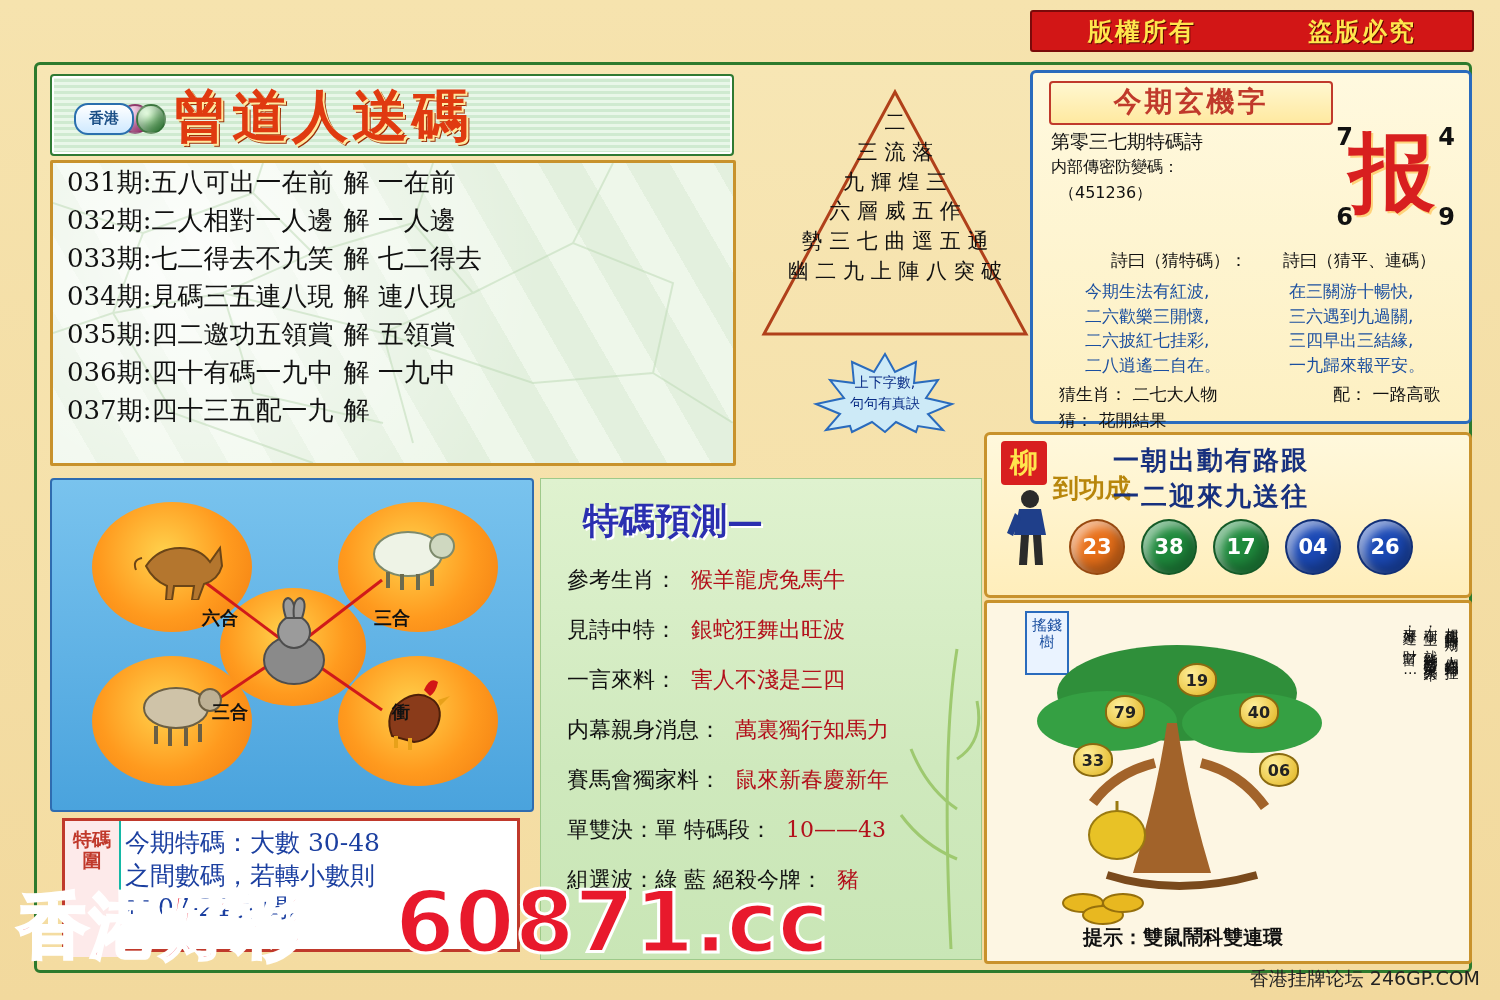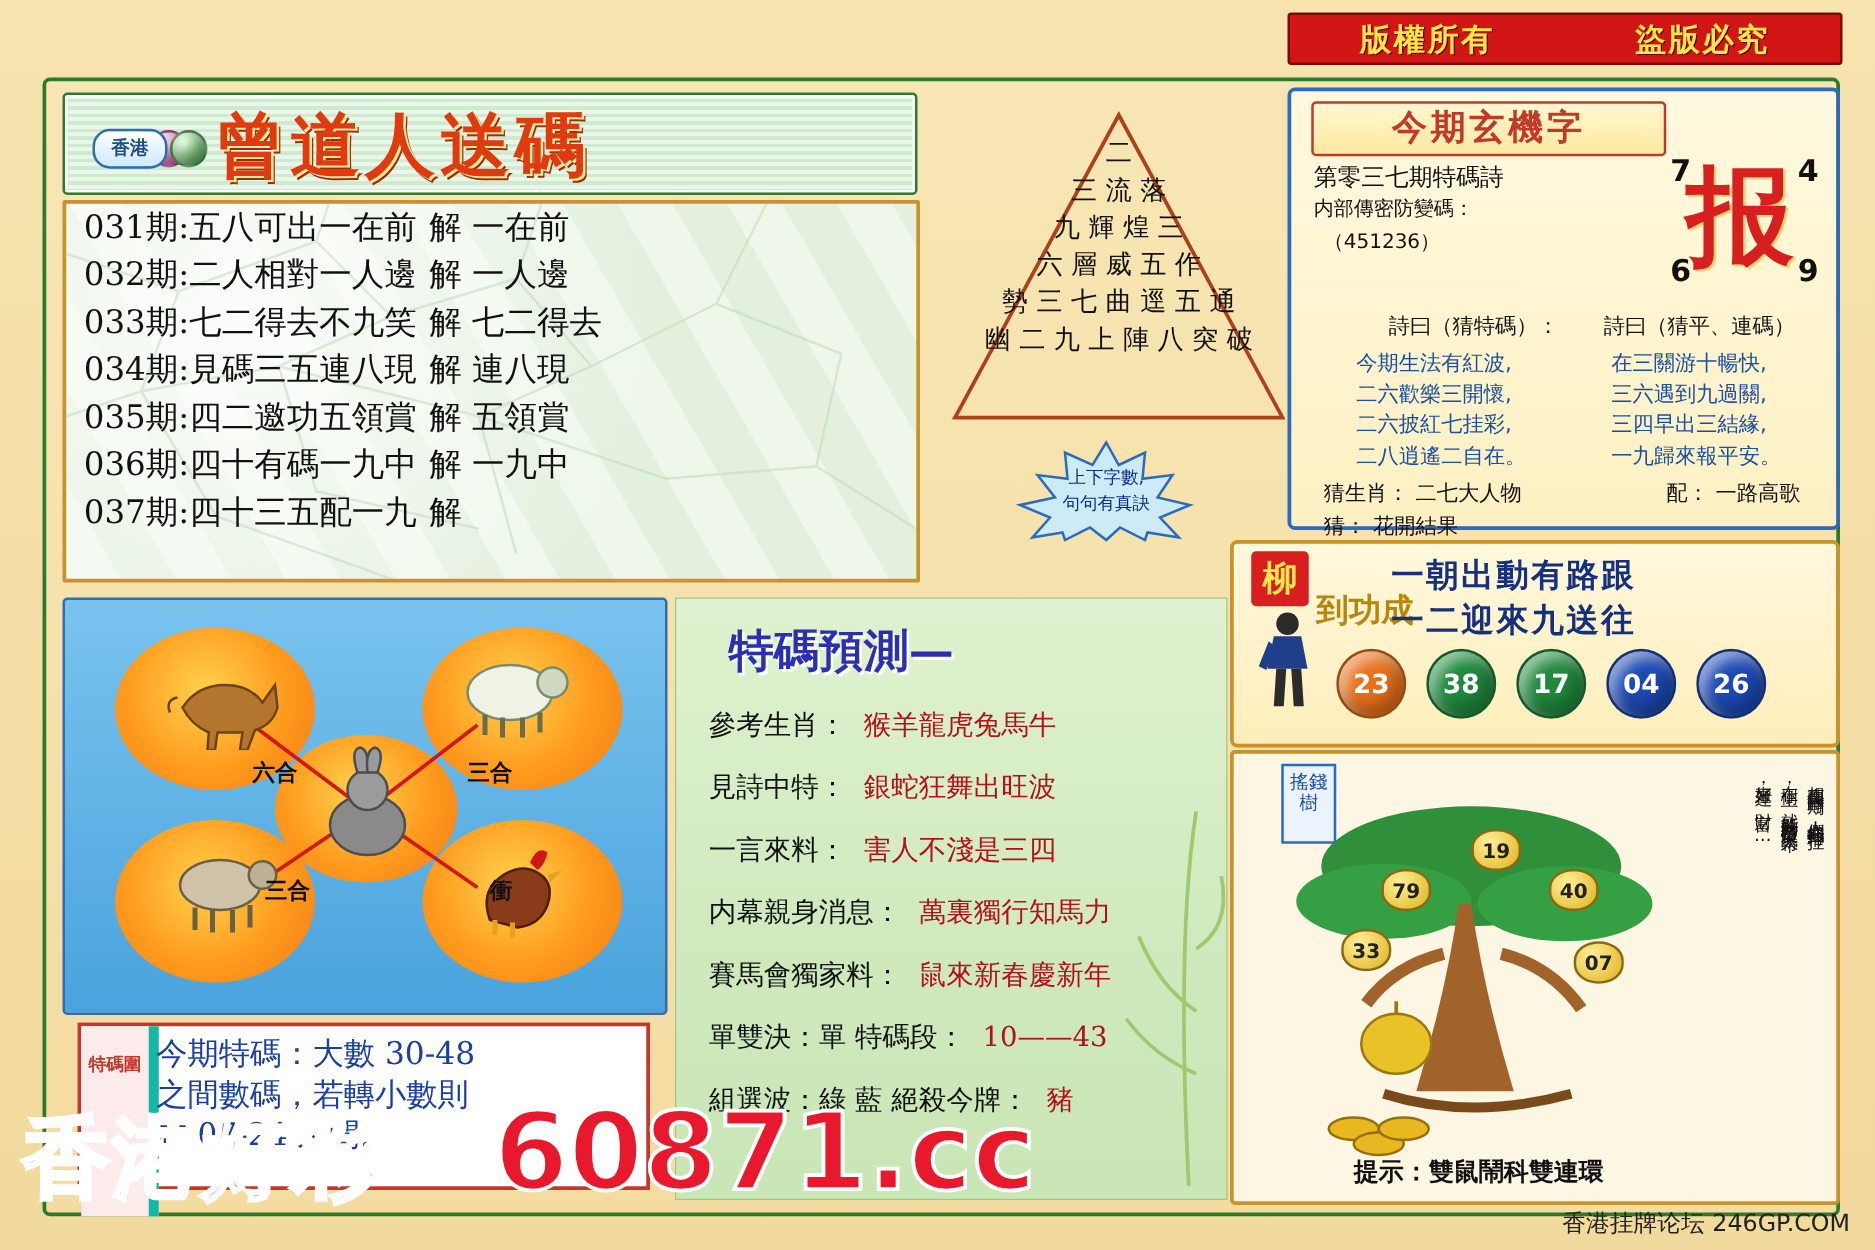--- a/index.html
+++ b/index.html
@@ -194,22 +194,22 @@
     font-family:"DejaVu Serif",serif;
   }
 
   
   .tema{
     position:absolute;left:62px;top:818px;width:452px;height:128px;
     border:3px solid #c0392b;background:#fff;
   }
   .tema .lbl{
     position:absolute;left:0;top:0;width:54px;height:100%;
-    background:#fdeaea;border-right:8px solid #14b8a6;
-    color:#c0392b;font-size:14px;font-weight:bold;text-align:center;line-height:1.1;padding-top:24px;
+    background:#fdeaea;border-right:2px solid #14b8a6;
+    color:#c0392b;font-size:19px;font-weight:bold;text-align:center;line-height:1.1;padding-top:8px;
   }
   .tema .body{
     position:absolute;left:60px;top:6px;right:6px;bottom:6px;
     color:#1b3fa0;font-size:25px;line-height:1.3;font-family:"DejaVu Serif",serif;
   }
 
   
   .predict{
     position:absolute;left:540px;top:478px;width:440px;height:480px;
     background:linear-gradient(180deg,#dff2cf 0%,#cfe9bd 60%,#c9e6b6 100%);
@@ -380,21 +380,21 @@
     </svg>
     <div class="vtext">
       <span>相傳三圖時期，人們把錢幣挂</span>
       <span>在樹上，就能夠給自己及家人帶</span>
       <span>來好運，財富……</span>
     </div>
     <div class="tnum" style="left:190px;top:60px">19</div>
     <div class="tnum" style="left:118px;top:92px">79</div>
     <div class="tnum" style="left:252px;top:92px">40</div>
     <div class="tnum" style="left:86px;top:140px">33</div>
-    <div class="tnum" style="left:272px;top:150px">07</div>
+    <div class="tnum" style="left:272px;top:150px">06</div>
     <div class="hint">提示：雙鼠鬧科雙連環</div>
   </div>
 
   <div class="zodiac">
     <div class="blob" style="left:40px;top:22px;width:160px;height:130px"></div>
     <div class="blob" style="left:286px;top:22px;width:160px;height:130px"></div>
     <div class="blob" style="left:40px;top:176px;width:160px;height:130px"></div>
     <div class="blob" style="left:286px;top:176px;width:160px;height:130px"></div>
     <div class="blob" style="left:168px;top:108px;width:146px;height:118px"></div>
 

